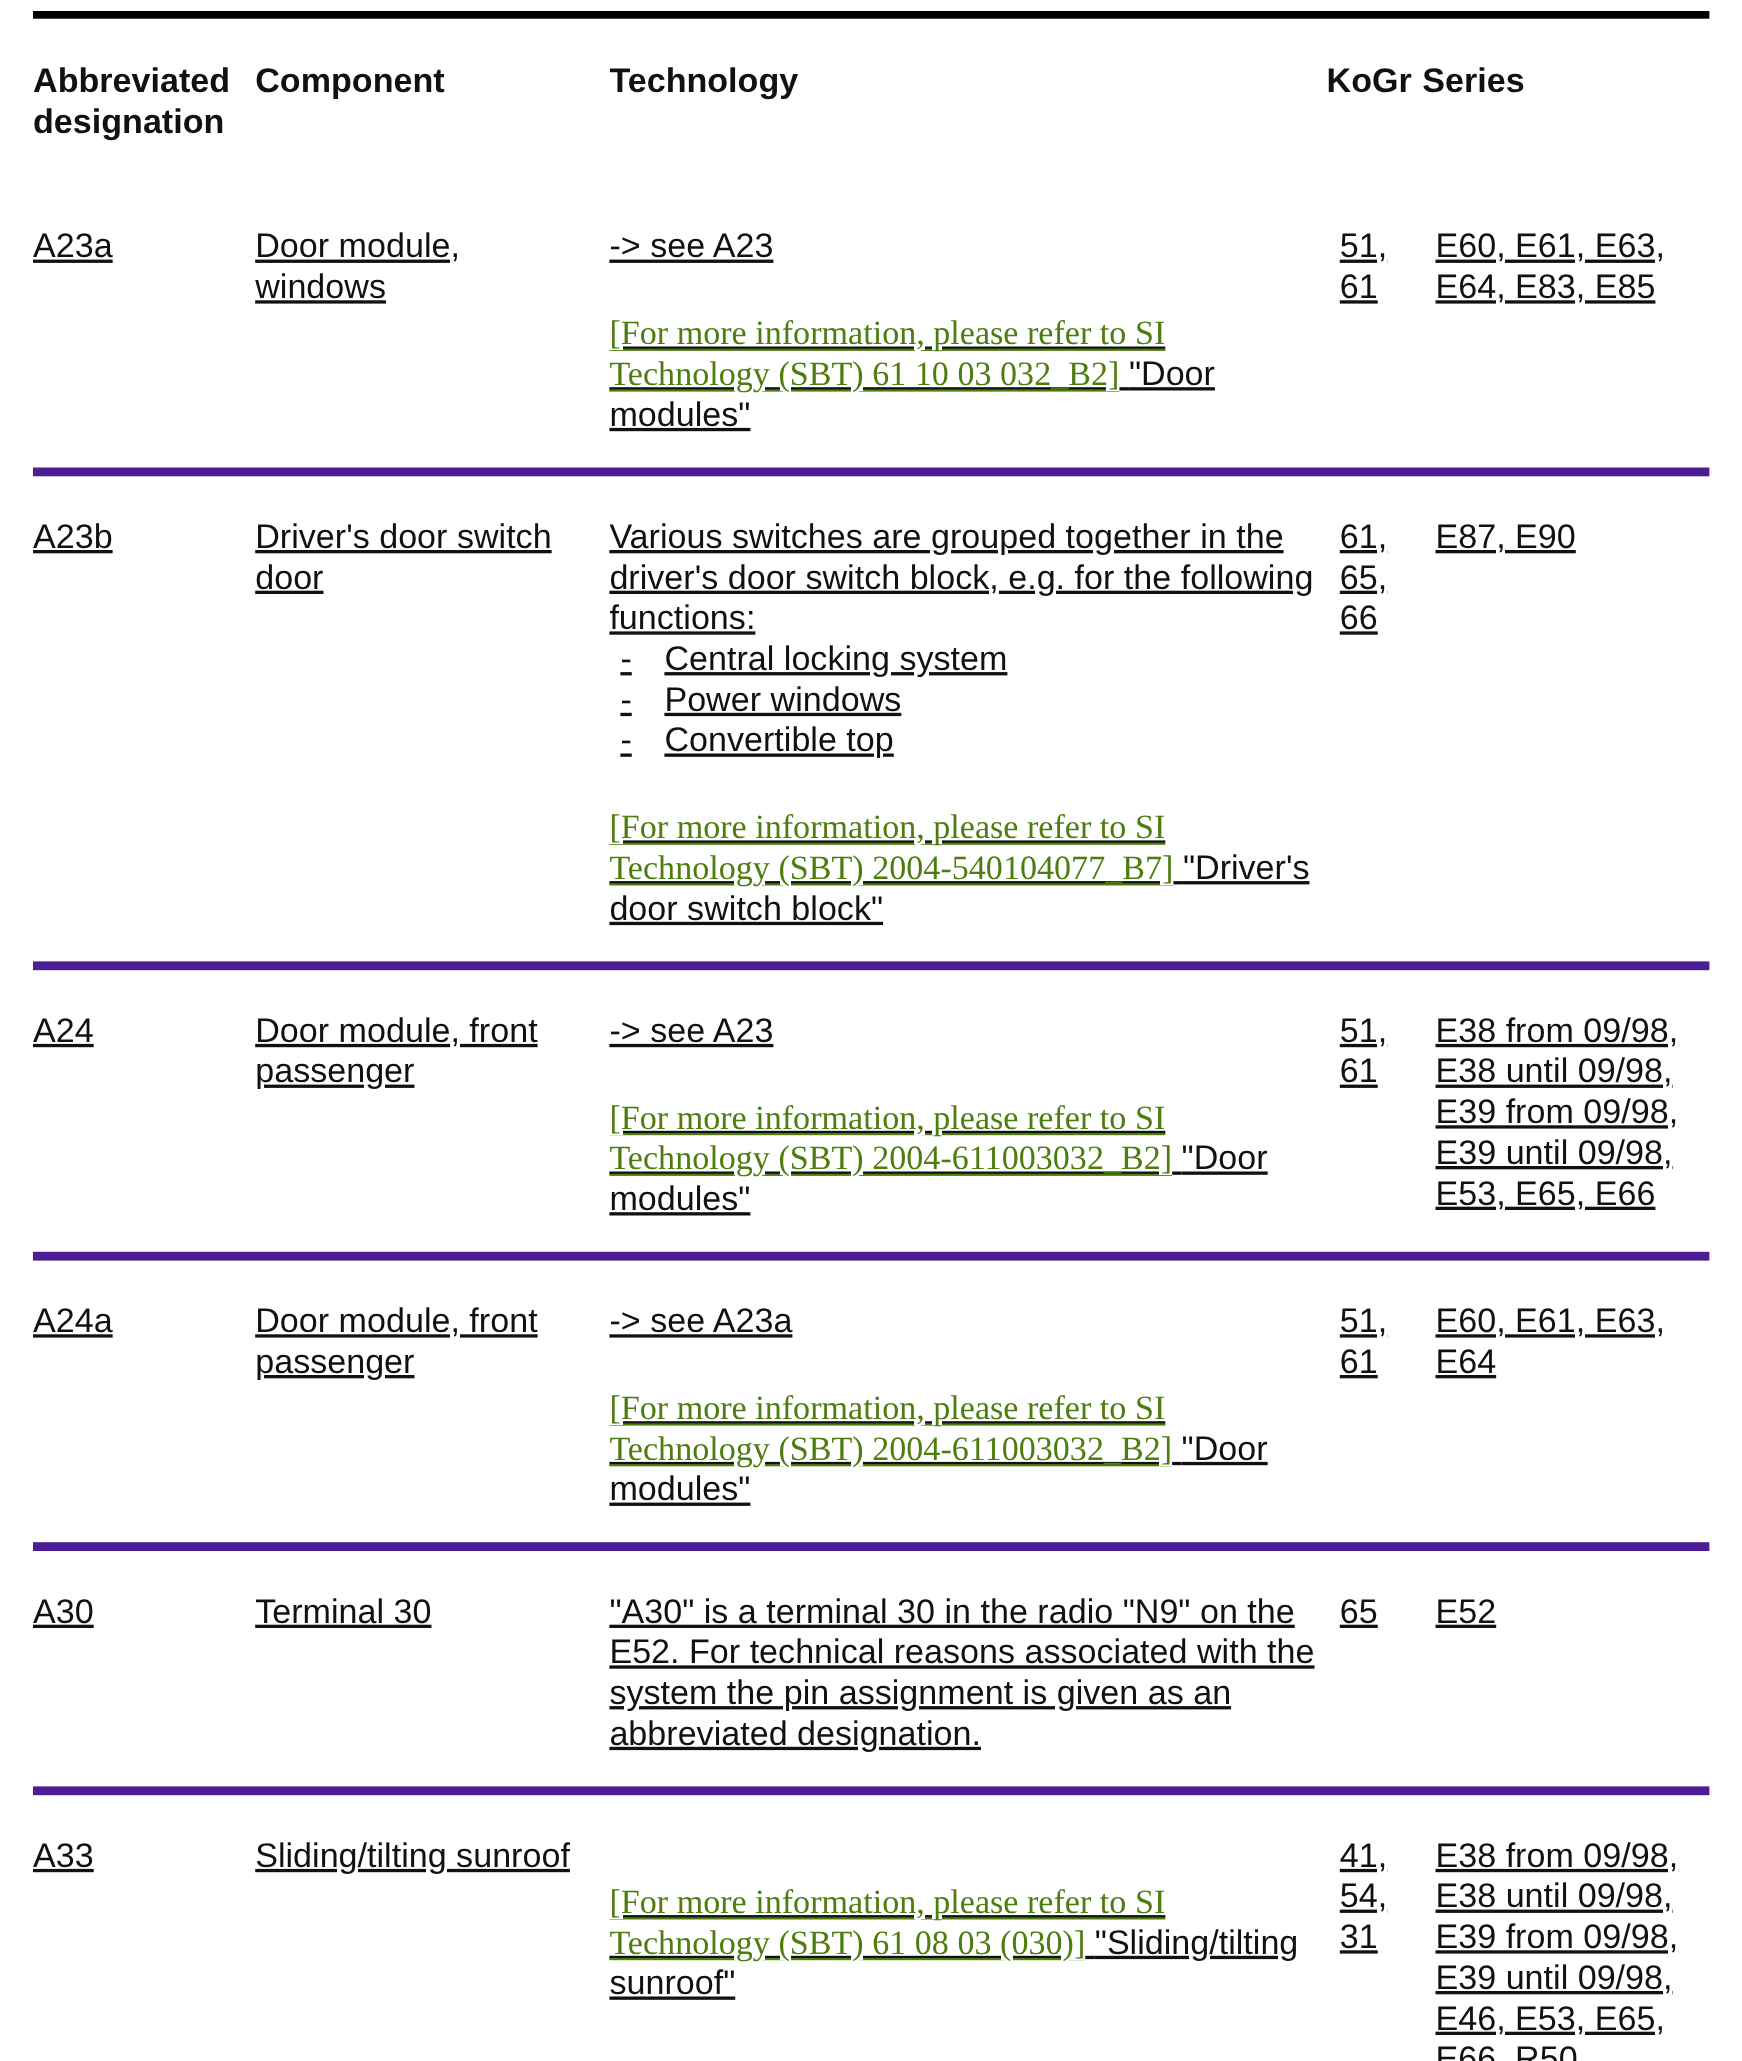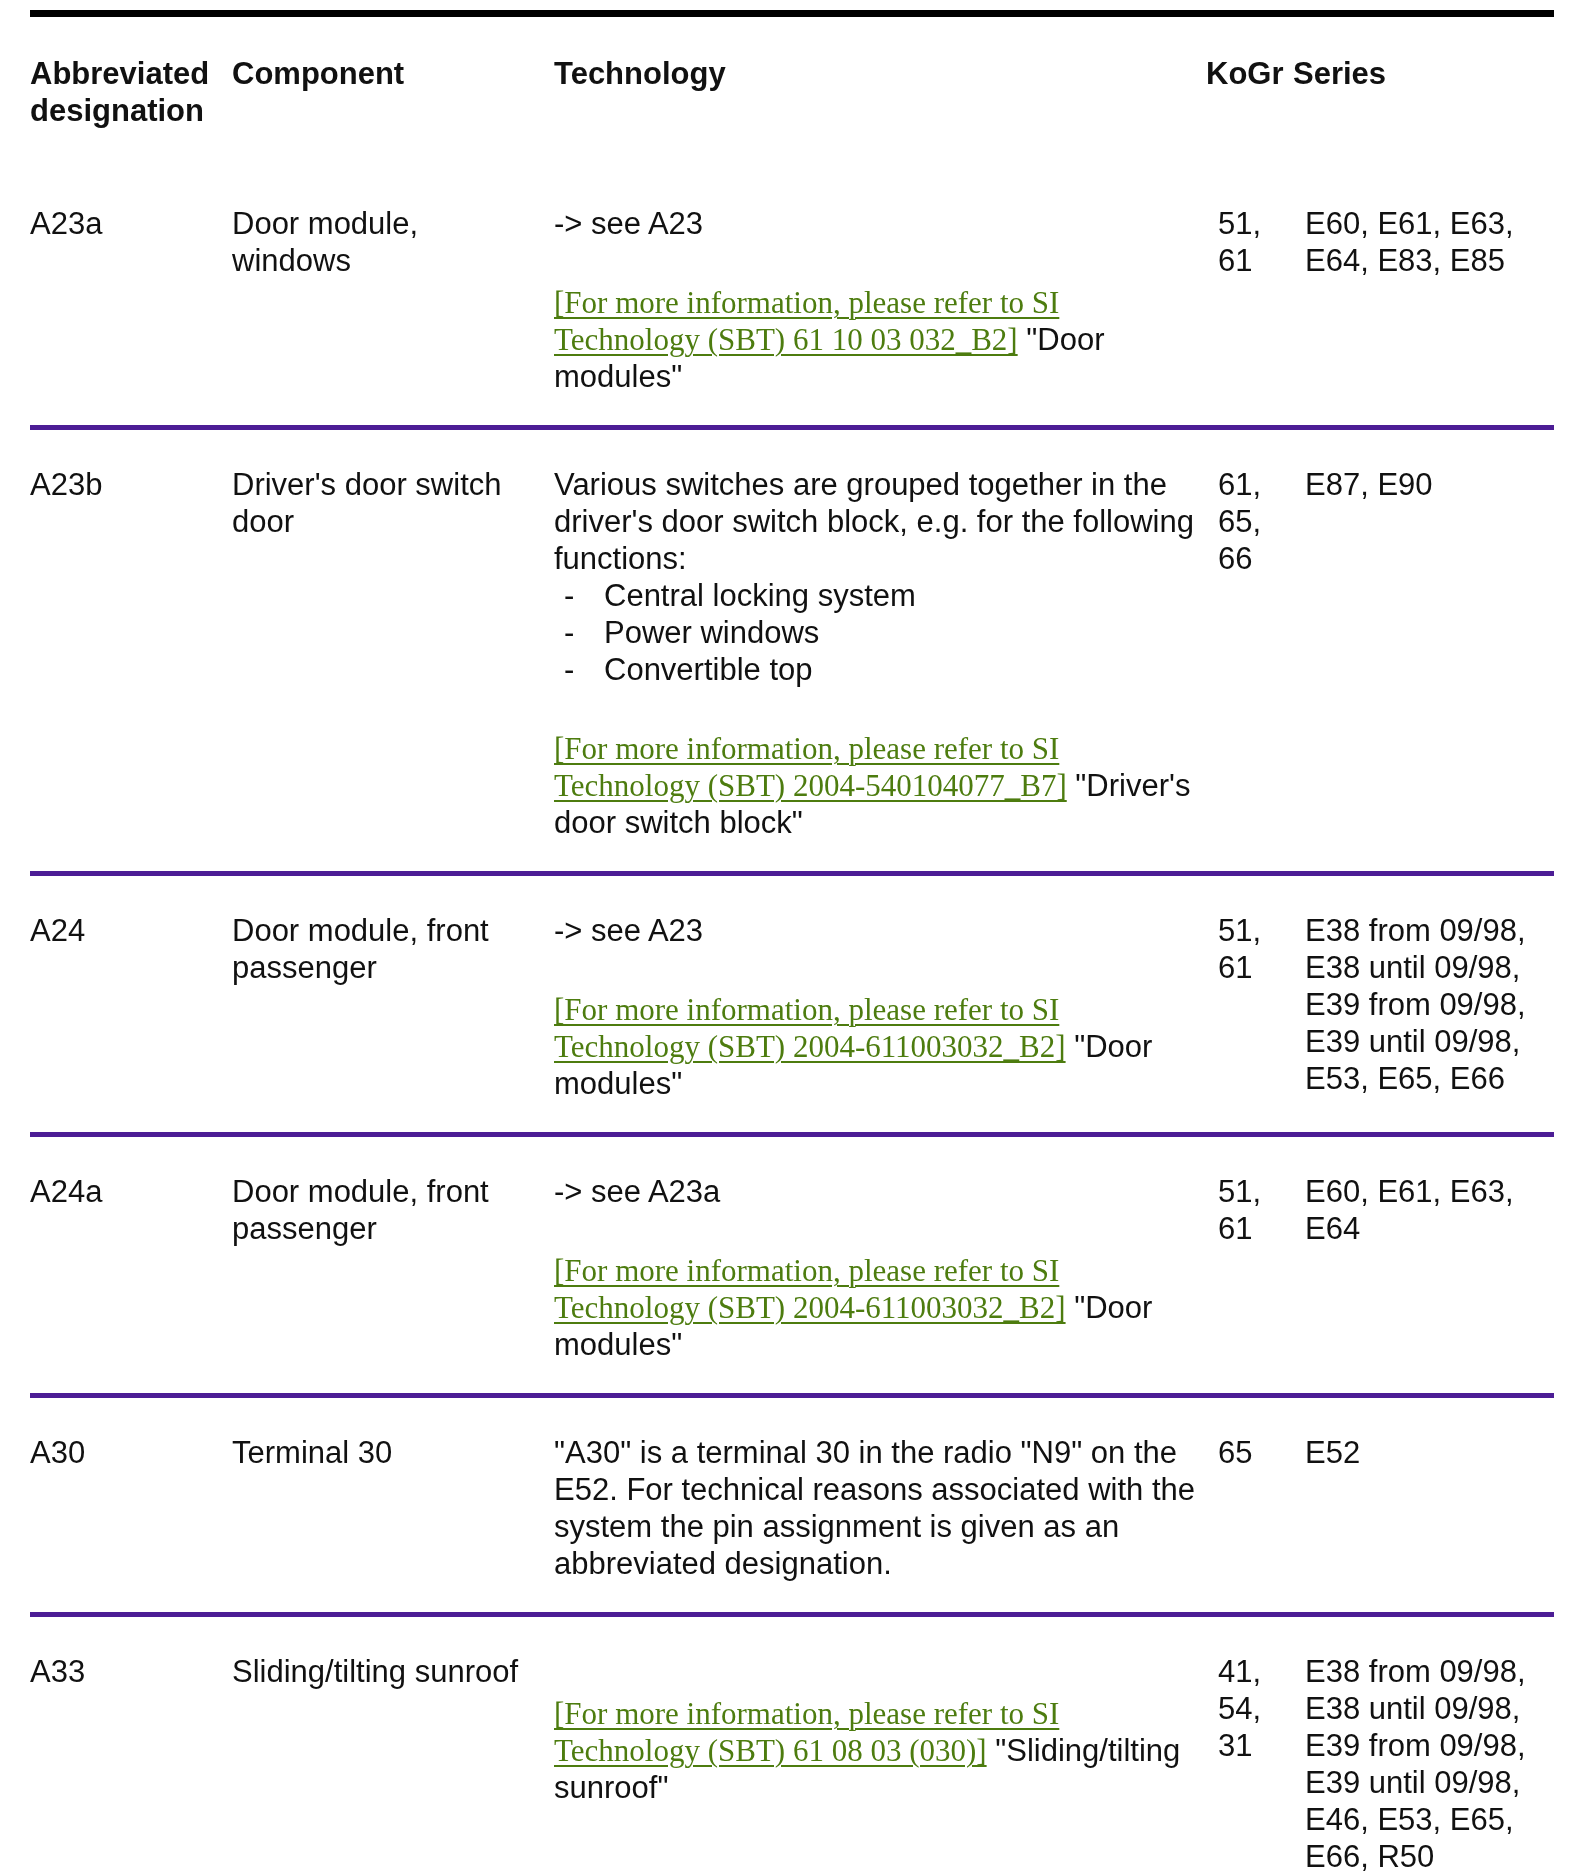--- a/index.html
+++ b/index.html
@@ -16,22 +16,22 @@
   .rule-top { height: 7px; background: #000; }
 
   .grid {
     display: grid;
     grid-template-columns: 202px 322px 652px 87px 1fr;
     align-items: start;
   }
   .header-row { padding: 38px 0 40px 0; }
   .header-row .cell { font-weight: bold; }
 
-  .row { padding: 36px 0 30px 0; }
-  .tbody > .row:not(:first-child) { border-top: 5px solid #4c1d95; }
+  .row { padding: 36px 0 30px 0; text-decoration: underline; }
+  .tbody > .row:not(:first-child) { border-top: 8px solid #4c1d95; }
 
   .cell { padding-right: 14px; }
   .cell-info { padding-right: 4px; }
   .cell-kogr, .cell-series { white-space: pre-line; margin-left: 12px; }
 
   .para { margin: 0; }
   .spacer { height: 42px; }
 
   .bullet { display: flex; }
   .bullet .dash { width: 50px; flex: 0 0 50px; padding-left: 10px; }

